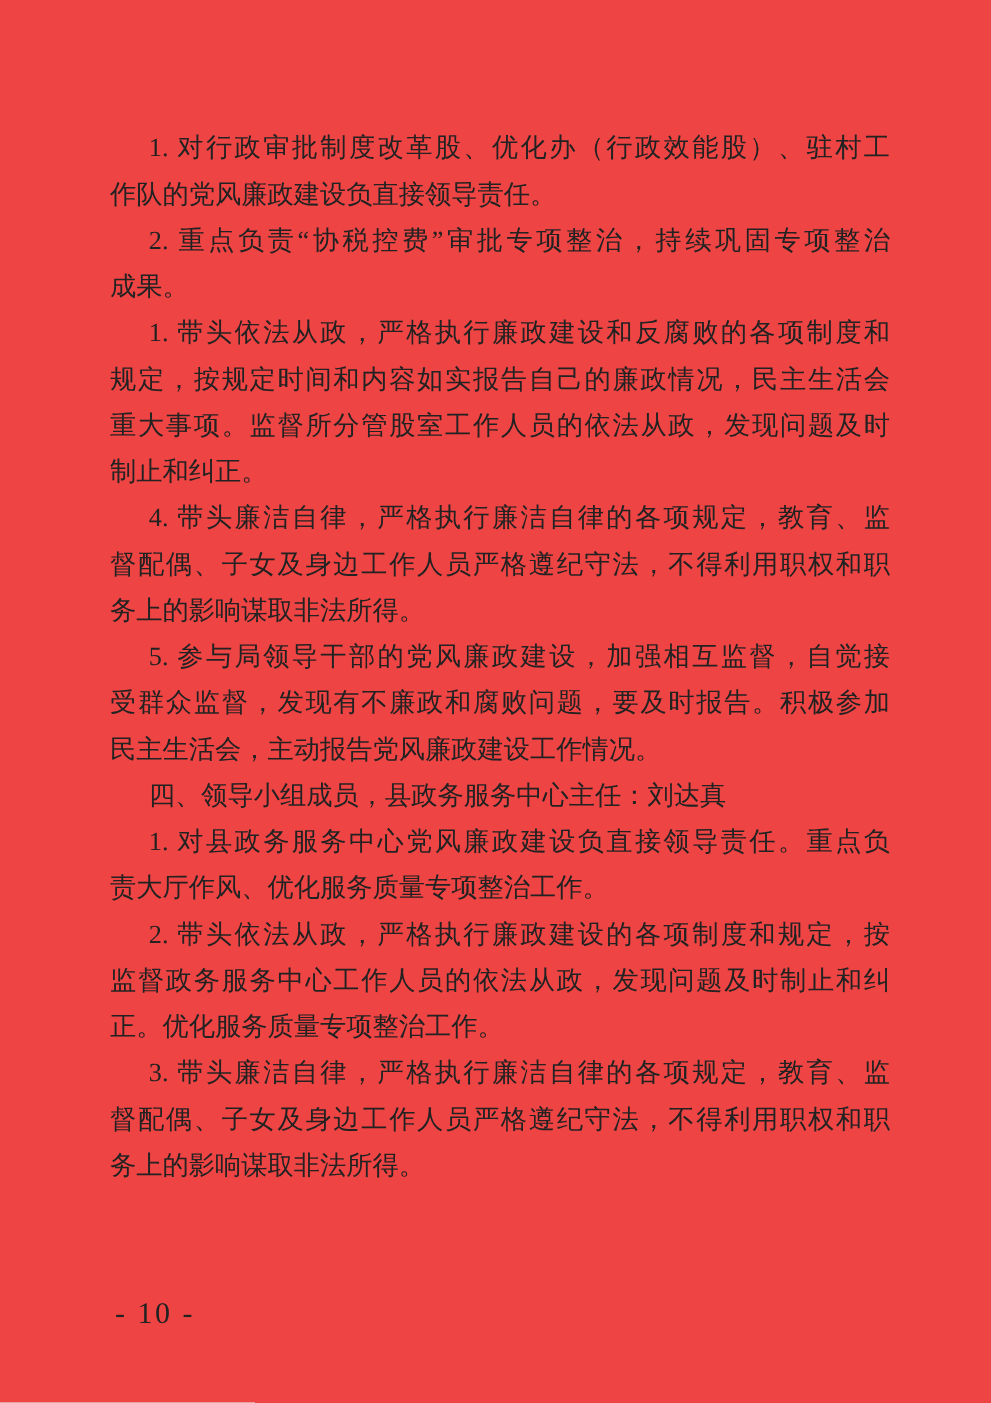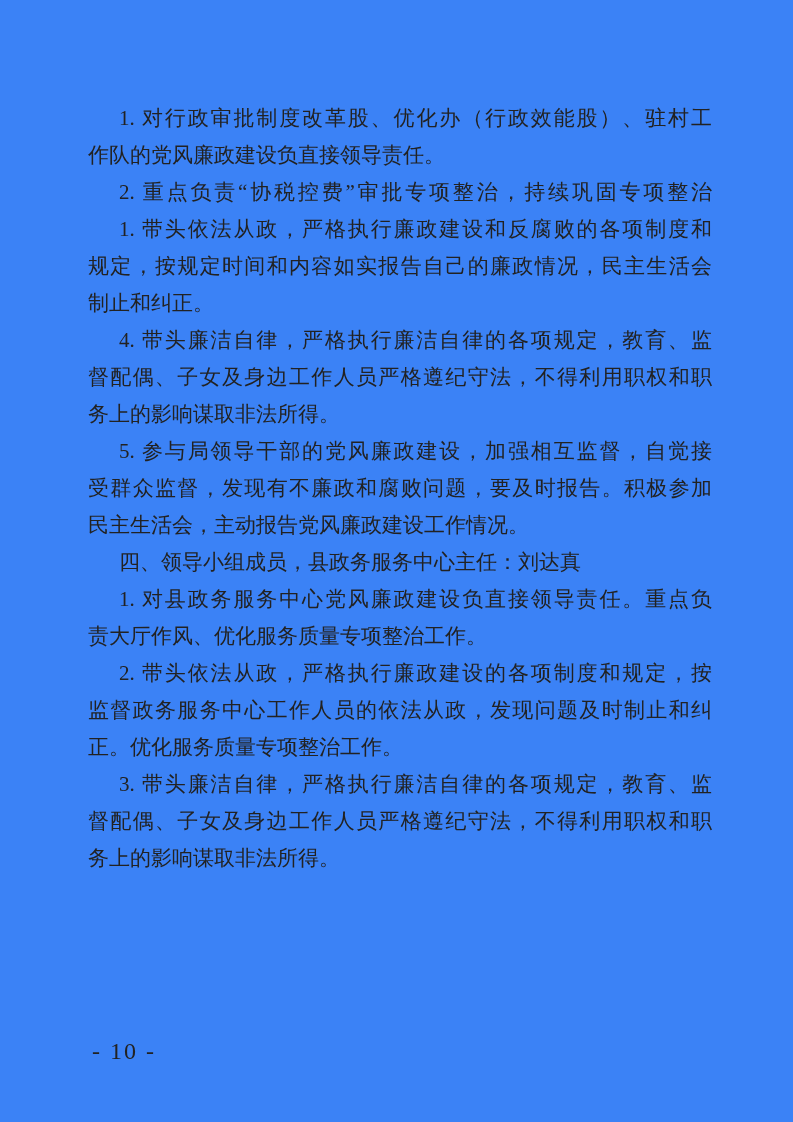--- a/index.html
+++ b/index.html
@@ -5,21 +5,21 @@
   html, body {
     margin: 0;
     padding: 0;
     background: #e8e8e8;
   }
   .page {
     position: relative;
     width: 793px;
     height: 1122px;
     margin: 0 auto;
-    background: #3b82f6;
+    background: #ef4444;
     font-family: "Liberation Serif", "DejaVu Serif", serif;
     color: #222222;
     overflow: hidden;
   }
   .doc-body {
     position: absolute;
     left: 88px;
     top: 100px;
     width: 624px;
   }
@@ -57,24 +57,26 @@
 <body>
 
 <div class="page">
   <div class="doc-body" id="doc-body">
       <div class="para">
         <div class="line first">1. 对行政审批制度改革股、优化办（行政效能股）、驻村工</div>
         <div class="line para-end">作队的党风廉政建设负直接领导责任。</div>
       </div>
       <div class="para">
         <div class="line first">2. 重点负责“协税控费”审批专项整治，持续巩固专项整治</div>
+        <div class="line para-end">成果。</div>
       </div>
       <div class="para">
         <div class="line first">1. 带头依法从政，严格执行廉政建设和反腐败的各项制度和</div>
         <div class="line">规定，按规定时间和内容如实报告自己的廉政情况，民主生活会</div>
+        <div class="line">重大事项。监督所分管股室工作人员的依法从政，发现问题及时</div>
         <div class="line para-end">制止和纠正。</div>
       </div>
       <div class="para">
         <div class="line first">4. 带头廉洁自律，严格执行廉洁自律的各项规定，教育、监</div>
         <div class="line">督配偶、子女及身边工作人员严格遵纪守法，不得利用职权和职</div>
         <div class="line para-end">务上的影响谋取非法所得。</div>
       </div>
       <div class="para">
         <div class="line first">5. 参与局领导干部的党风廉政建设，加强相互监督，自觉接</div>
         <div class="line">受群众监督，发现有不廉政和腐败问题，要及时报告。积极参加</div>

